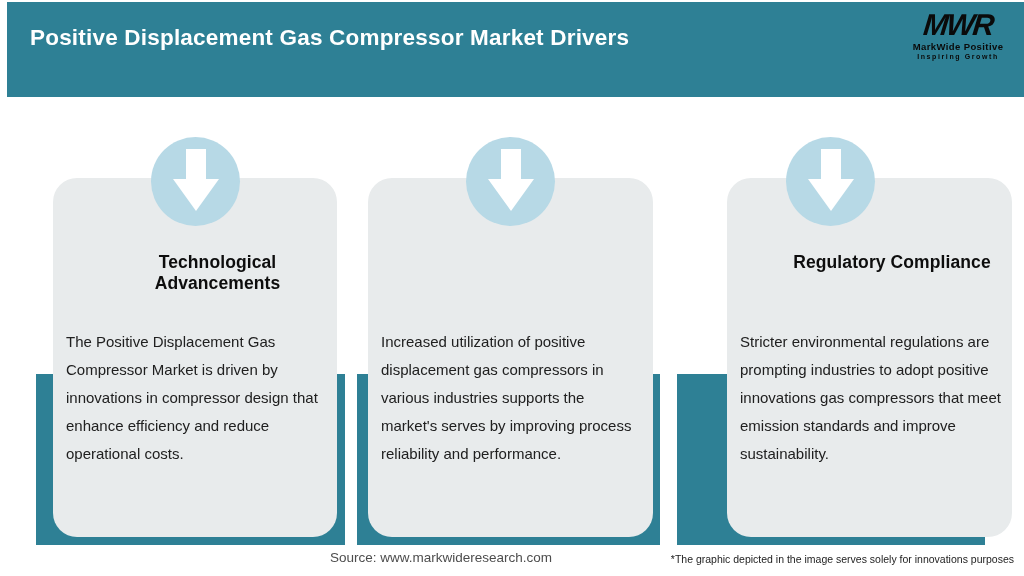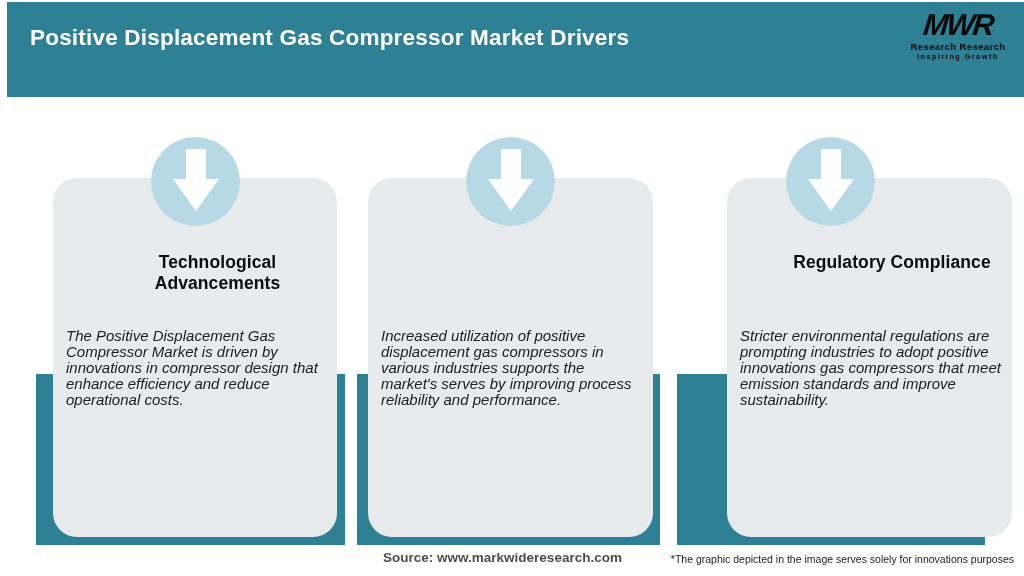--- a/index.html
+++ b/index.html
@@ -88,23 +88,22 @@
     font-weight: 700;
     color: #0d0d0d;
     letter-spacing: 0.1px;
     padding-left: 45px;
   }
   .card-body {
     position: absolute;
     left: 13px; right: 10px;
     top: 150px;
     font-size: 15px;
-    line-height: 16px;
+    line-height: 28px;
     color: #202020;
-    font-style: italic;
   }
 
   
   .badge {
     position: absolute;
     top: 137px;
     width: 89px; height: 89px;
     border-radius: 50%;
     background: var(--light-blue, #b7d9e6);
     display: flex;
@@ -114,42 +113,41 @@
   .badge.a1 { left: 151px; } 
   .badge.a2 { left: 466px; } 
   .badge.a3 { left: 786px; } 
   .badge svg { margin-top: 12px; display: block; }
 
   
   .source {
     position: absolute;
     left: 330px; top: 550px;
     width: 345px;
-    text-align: center;
     font-size: 13.5px;
-    font-weight: 700;
+    font-weight: 400;
     color: #4d4d4d;
   }
   .disclaimer {
     position: absolute;
     right: 10px; top: 553px;
     font-size: 10.5px;
     color: #1c1c1c;
   }
 </style>
 </head>
 <body>
 
 <div class="page">
 
   <div class="header">
     <div class="page-title">Positive Displacement Gas Compressor Market Drivers</div>
     <div class="logo">
       <div class="logo-acronym">MWR</div>
-      <div class="logo-name">Research Research</div>
+      <div class="logo-name">MarkWide Positive</div>
       <div class="logo-tagline">Inspiring Growth</div>
     </div>
   </div>
 
   <div class="backing b1"></div>
   <div class="backing b2"></div>
   <div class="backing b3"></div>
 
   <div class="card c1">
     <div class="card-title">Technological Advancements</div>

